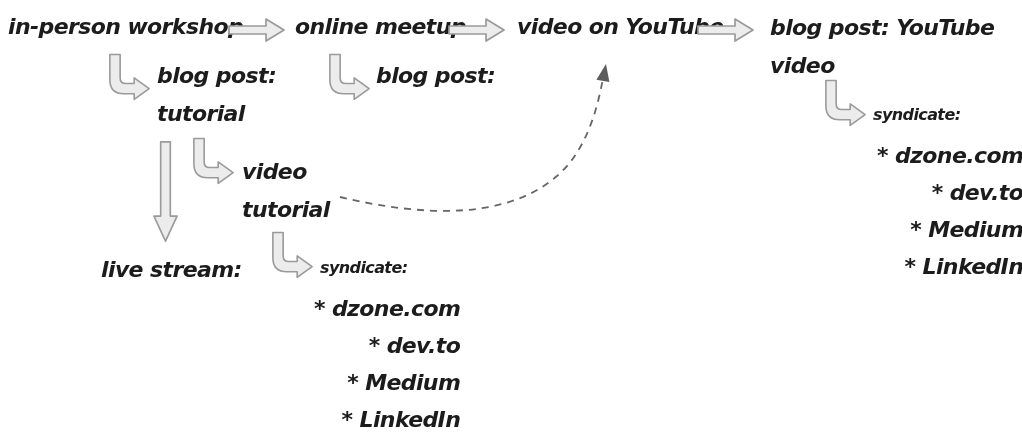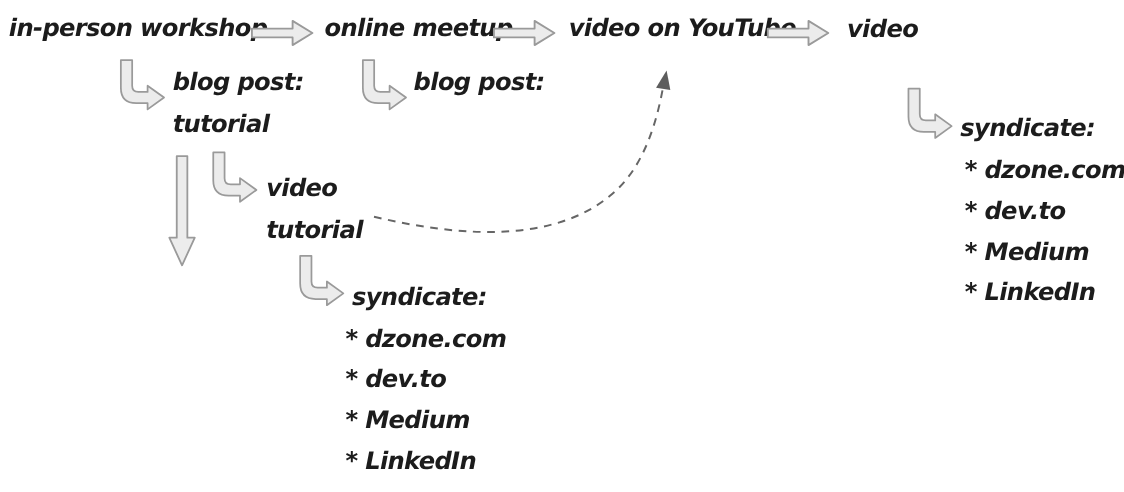--- a/index.html
+++ b/index.html
@@ -22,23 +22,23 @@
   }
   .node{
     position:absolute;
     font-size:22px;
     letter-spacing:-0.6px;
     line-height:28px;
     white-space:nowrap;
   }
   .node.two-line{line-height:38px;}
   .node .line{display:block;}
-  .syn-head{position:absolute;font-size:22px;letter-spacing:-0.6px;white-space:nowrap;}
+  .syn-head{position:absolute;font-size:16px;letter-spacing:-0.6px;white-space:nowrap;}
   .syn-items{position:absolute;font-size:22px;letter-spacing:-0.6px;line-height:37px;white-space:nowrap;}
-  .syn-items .line{display:block;}
+  .syn-items .line{display:block;text-align:right;}
   svg.arrow{position:absolute;overflow:visible;}
   svg.arrow path.solid{
     fill:var(--arrow-fill);
     stroke:var(--arrow-stroke);
     stroke-width:1.7;
     stroke-linejoin:round;
   }
   svg.overlay{position:absolute;left:0;top:0;pointer-events:none;}
   .dashed-path{
     fill:none;
@@ -71,20 +71,21 @@
 
   <div class="node" style="left:517px;top:13px">
     <span class="line">video on YouTube</span>
   </div>
 
   <svg class="arrow" style="left:697px;top:17px" width="58" height="26" viewBox="0 0 58 26">
     <path class="solid" d="M1 9 L38 9 L38 2 L56 13 L38 24 L38 17 L1 17 Z"></path>
   </svg>
 
   <div class="node two-line" style="left:770px;top:9px">
+    <span class="line">blog post: YouTube</span>
     <span class="line">video</span>
   </div>
 
   <svg class="arrow" style="left:108px;top:53px" width="43" height="48" viewBox="0 0 46 50">
     <path class="solid" d="M2 1 L2 28 Q2 43 17 43 L28 43 L28 49 L44 37.5 L28 26 L28 32 L19 32 Q13 32 13 26 L13 1 Z"></path>
   </svg>
 
   <div class="node two-line" style="left:157px;top:57px">
     <span class="line">blog post:</span>
     <span class="line">tutorial</span>
@@ -105,20 +106,21 @@
   <svg class="arrow" style="left:192px;top:137px" width="43" height="48" viewBox="0 0 46 50">
     <path class="solid" d="M2 1 L2 28 Q2 43 17 43 L28 43 L28 49 L44 37.5 L28 26 L28 32 L19 32 Q13 32 13 26 L13 1 Z"></path>
   </svg>
 
   <div class="node two-line" style="left:242px;top:153px">
     <span class="line">video</span>
     <span class="line">tutorial</span>
   </div>
 
   <div class="node two-line" style="left:101px;top:252px;line-height:36px">
+    <span class="line">live stream:</span>
   </div>
 
   <svg class="arrow" style="left:271px;top:231px" width="43" height="48" viewBox="0 0 46 50">
     <path class="solid" d="M2 1 L2 28 Q2 43 17 43 L28 43 L28 49 L44 37.5 L28 26 L28 32 L19 32 Q13 32 13 26 L13 1 Z"></path>
   </svg>
 
   <div class="syn-head" style="left:320px;top:258px">syndicate:</div>
   <div class="syn-items" style="left:314px;top:290px">
     <span class="line">* dzone.com</span>
     <span class="line">* dev.to</span>

